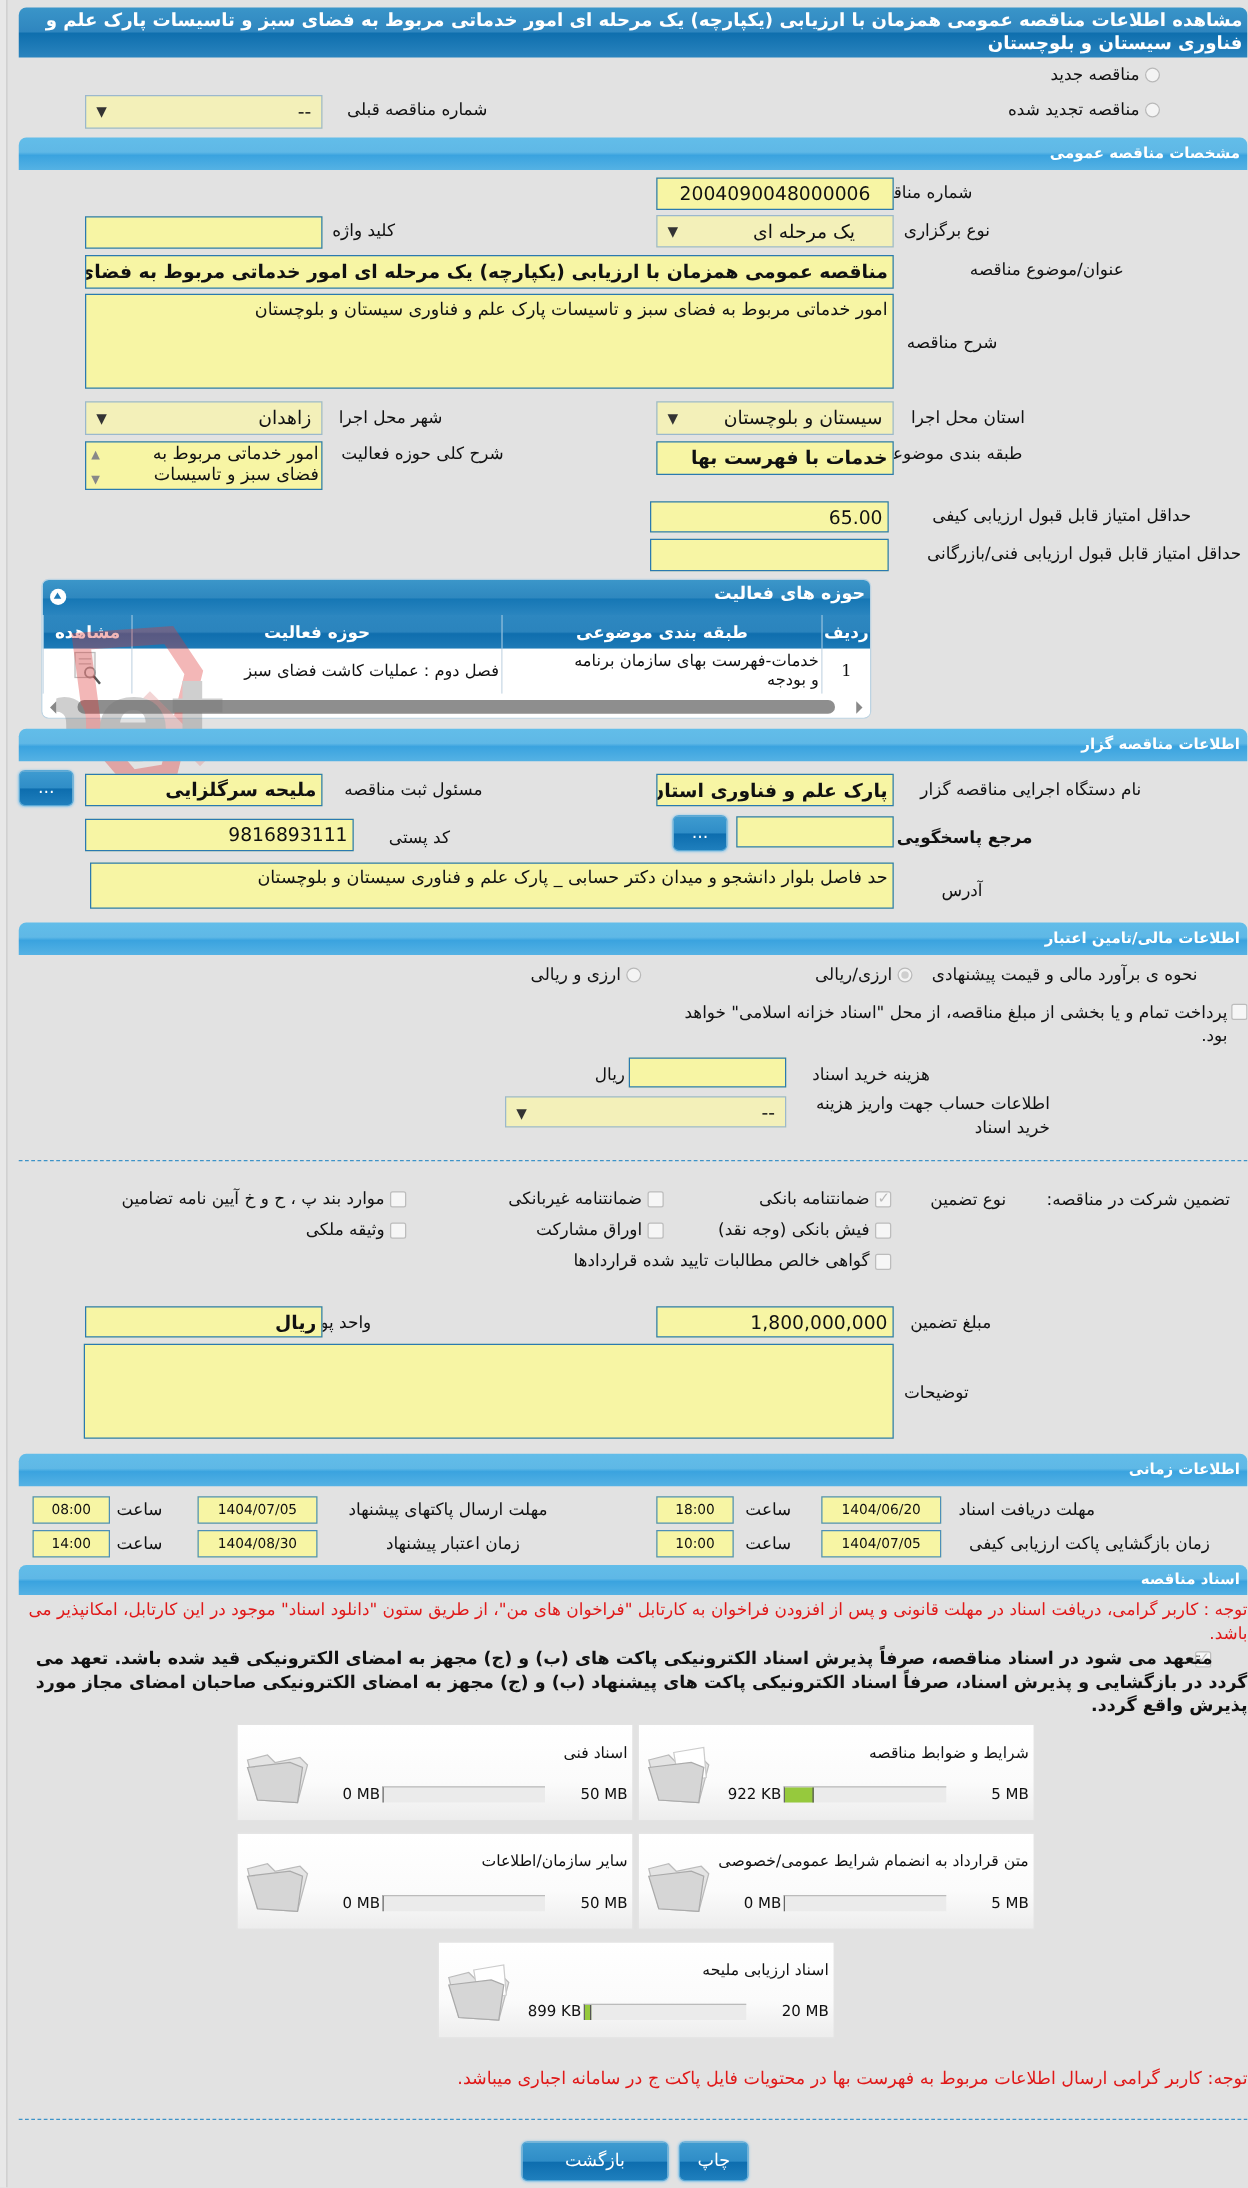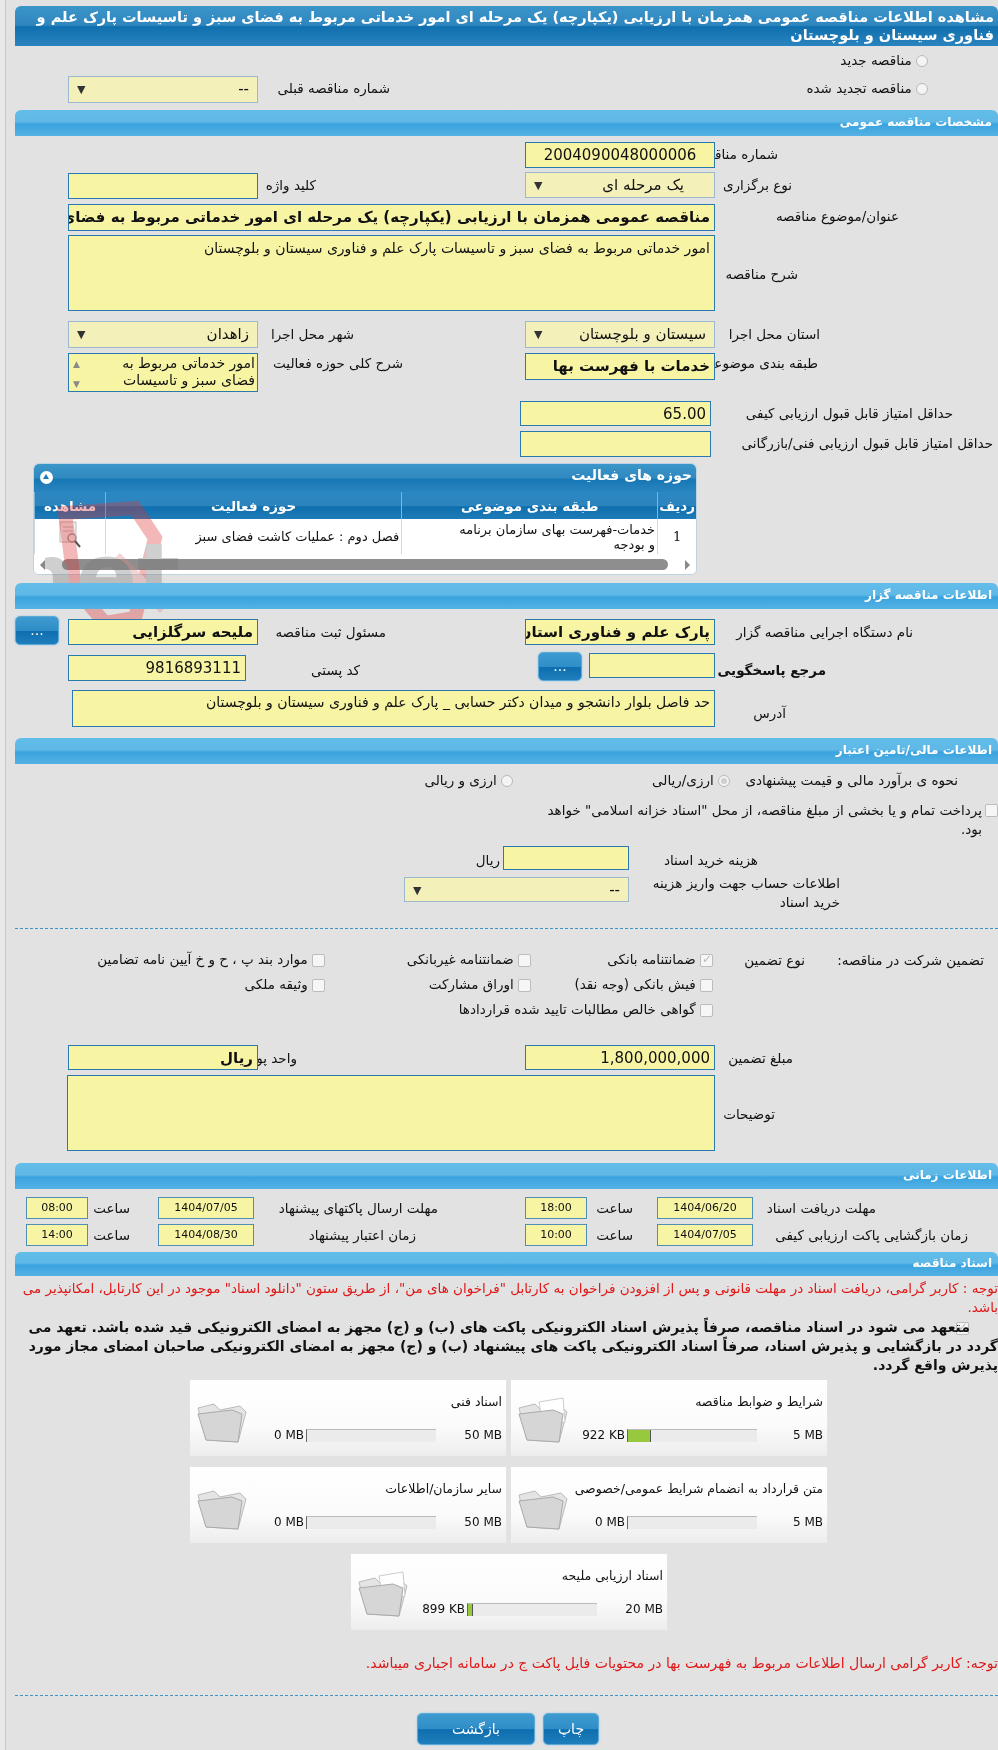--- a/index.html
+++ b/index.html
@@ -205,42 +205,42 @@
 <div class="label" style="right:85px; top:624px;">نام دستگاه اجرایی مناقصه گزار</div>
 <div class="field bold" style="left:525px; top:619px; width:190px; height:26px;">پارک علم و فناوری استان س</div>
 <div class="label" style="right:612px; top:624px;">مسئول ثبت مناقصه</div>
 <div class="field bold" style="left:68px; top:619px; width:190px; height:26px;">ملیحه سرگلزایی</div>
 <div class="btn-blue" style="left:15px; top:616px; width:44px; height:29px; line-height:26px;">...</div>
 
 <div class="label" style="right:172px; top:662px;font-weight:bold;">مرجع پاسخگویی</div>
 <div class="field" style="left:589px; top:653px; width:126px; height:25px;"></div>
 <div class="btn-blue" style="left:538px; top:652px; width:44px; height:29px; line-height:26px;">...</div>
 <div class="label" style="right:638px; top:662px;">کد پستی</div>
-<div class="field ltr" style="left:68px; top:655px; width:178px; height:26px;">9816893111</div>
+<div class="field ltr" style="left:68px; top:655px; width:215px; height:26px;">9816893111</div>
 
 <div class="label" style="right:212px; top:705px;">آدرس</div>
 <div class="field" style="left:72px; top:690px; width:643px; height:37px; font-size:14px; line-height:20px;">حد فاصل بلوار دانشجو و میدان دکتر حسابی _ پارک علم و فناوری سیستان و بلوچستان</div>
 
 
 <div class="section-bar" style="top:738px;">اطلاعات مالی/تامین اعتبار</div>
 
 <div class="label" style="right:40px; top:772px;">نحوه ی برآورد مالی و قیمت پیشنهادی</div>
 <div class="label" style="right:268px; top:772px;">
   <span class="radio sel"></span>
   <span>ارزی/ریالی</span>
 </div>
 <div class="label" style="right:485px; top:772px;">
   <span class="radio"></span>
   <span>ارزی و ریالی</span>
 </div>
 
 <span class="chk abs" style="right:0px; top:802px;"></span>
 <div class="label" style="right:16px; top:801px; width:440px; white-space:normal; line-height:19px;">پرداخت تمام و یا بخشی از مبلغ مناقصه، از محل "اسناد خزانه اسلامی" خواهد بود.</div>
 
-<div class="label" style="right:240px; top:852px;">هزینه خرید اسناد</div>
+<div class="label" style="right:254px; top:852px;">هزینه خرید اسناد</div>
 <div class="field" style="left:503px; top:846px; width:126px; height:24px;"></div>
 <div class="label" style="right:498px; top:852px;">ریال</div>
 
 <div class="label" style="right:158px; top:874px; width:210px; white-space:normal; line-height:19px;">اطلاعات حساب جهت واریز هزینه خرید اسناد</div>
 <div class="select" style="left:404px; top:877px; width:225px; height:25px; text-align:right;">
   <span>--</span>
   <span class="arrow">▼</span>
 </div>
 
 <div class="dash" style="top:928px;"></div>

